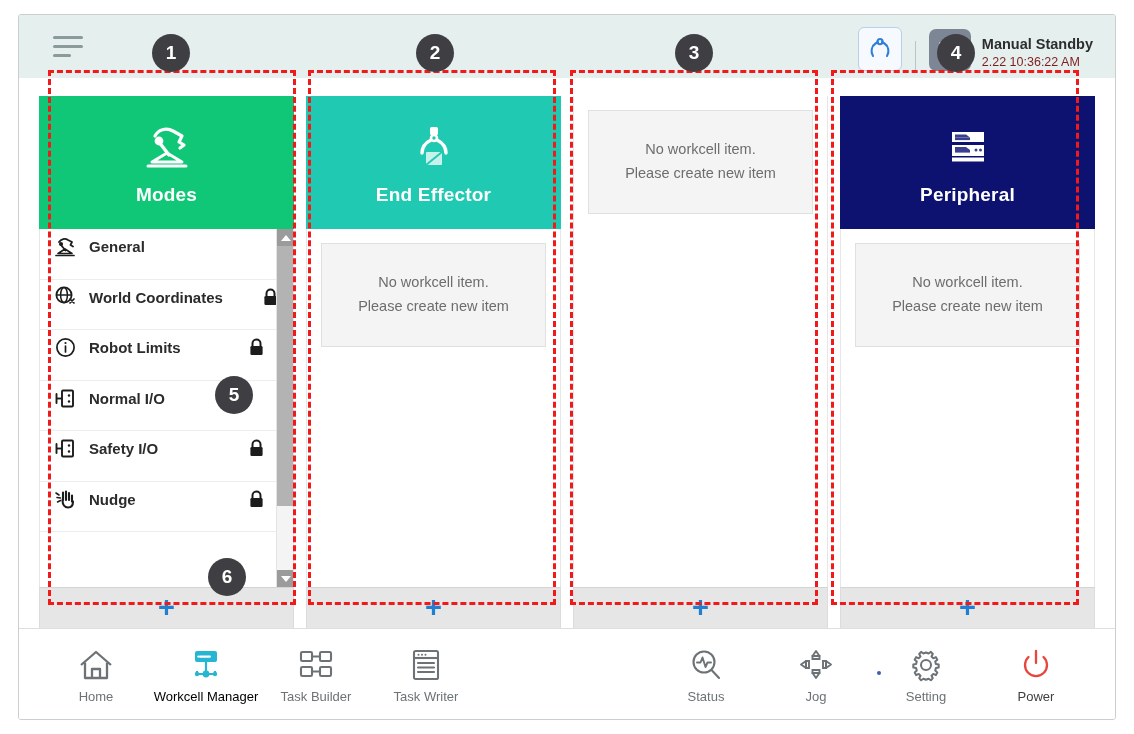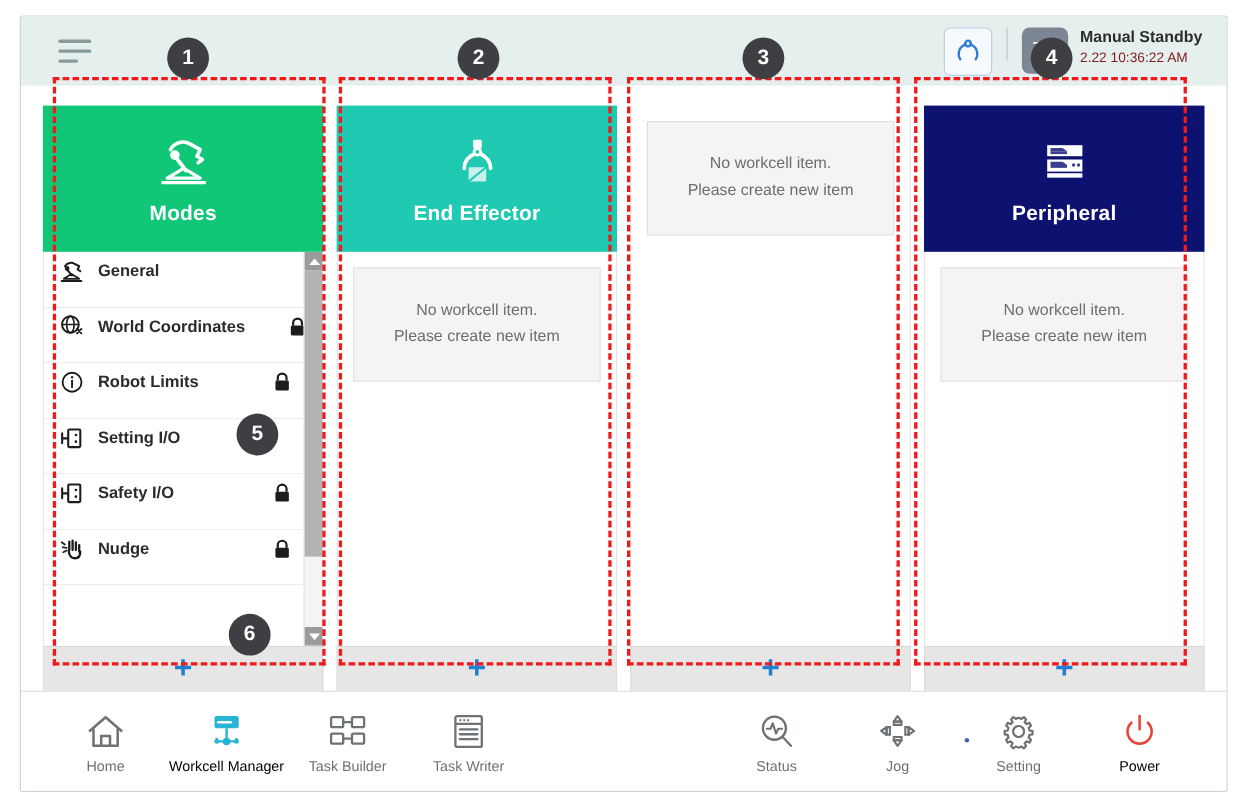--- a/index.html
+++ b/index.html
@@ -58,21 +58,21 @@
   }
   .hamburger i:nth-child(1) { width: 30px; }
   .hamburger i:nth-child(2) { width: 30px; }
   .hamburger i:nth-child(3) { width: 18px; }
 
   .header-right {
     position: absolute;
     right: 22px;
     top: 10px;
     display: flex;
-    align-items: flex-start;
+    align-items: flex-end;
     height: 46px;
   }
 
   .home-pose-btn {
     width: 44px; height: 44px;
     border: 1px solid #b9cfe8;
     border-radius: 6px;
     background: #f6fafe;
     display: flex; align-items: center; justify-content: center;
     cursor: pointer;
@@ -281,21 +281,21 @@
   }
   .bn-ico { height: 38px; display: flex; align-items: flex-end; justify-content: center; }
   .bn-label {
     margin-top: 7px;
     font-size: 13px;
     font-weight: normal;
     color: #6c7275;
     white-space: nowrap;
   }
   .bn-item.active .bn-label { color: #000000; }
-  .bn-item.power .bn-label { color: #000000; }
+  .bn-item.power .bn-label { color: #404040; }
 
   .jog-dot {
     position: absolute;
     width: 4px; height: 4px;
     border-radius: 50%;
     background: #3f5fa8;
   }
 
   
   .ann-box {
@@ -433,21 +433,21 @@
             <div class="nav-item">
               <span class="nav-ico">
                 <svg width="24" height="23" viewBox="0 0 24 23">
                   <rect x="9" y="3.5" width="11" height="16" rx="1" fill="none" stroke="#1c1c1c" stroke-width="1.9"></rect>
                   <circle cx="16" cy="8.5" r="1.2" fill="#1c1c1c"></circle>
                   <circle cx="16" cy="14.5" r="1.2" fill="#1c1c1c"></circle>
                   <path d="M9 11.5 H3.5" stroke="#1c1c1c" stroke-width="1.9"></path>
                   <path d="M3.5 7 V16" stroke="#1c1c1c" stroke-width="1.9" stroke-linecap="round"></path>
                 </svg>
               </span>
-              <span class="nav-label">Setting I/O</span>
+              <span class="nav-label">Normal I/O</span>
             </div>
 
             <div class="nav-item">
               <span class="nav-ico">
                 <svg width="24" height="23" viewBox="0 0 24 23">
                   <rect x="9" y="3.5" width="11" height="16" rx="1" fill="none" stroke="#1c1c1c" stroke-width="1.9"></rect>
                   <circle cx="16" cy="8.5" r="1.2" fill="#1c1c1c"></circle>
                   <circle cx="16" cy="14.5" r="1.2" fill="#1c1c1c"></circle>
                   <path d="M9 11.5 H3.5" stroke="#1c1c1c" stroke-width="1.9"></path>
                   <path d="M3.5 7 V16" stroke="#1c1c1c" stroke-width="1.9" stroke-linecap="round"></path>

